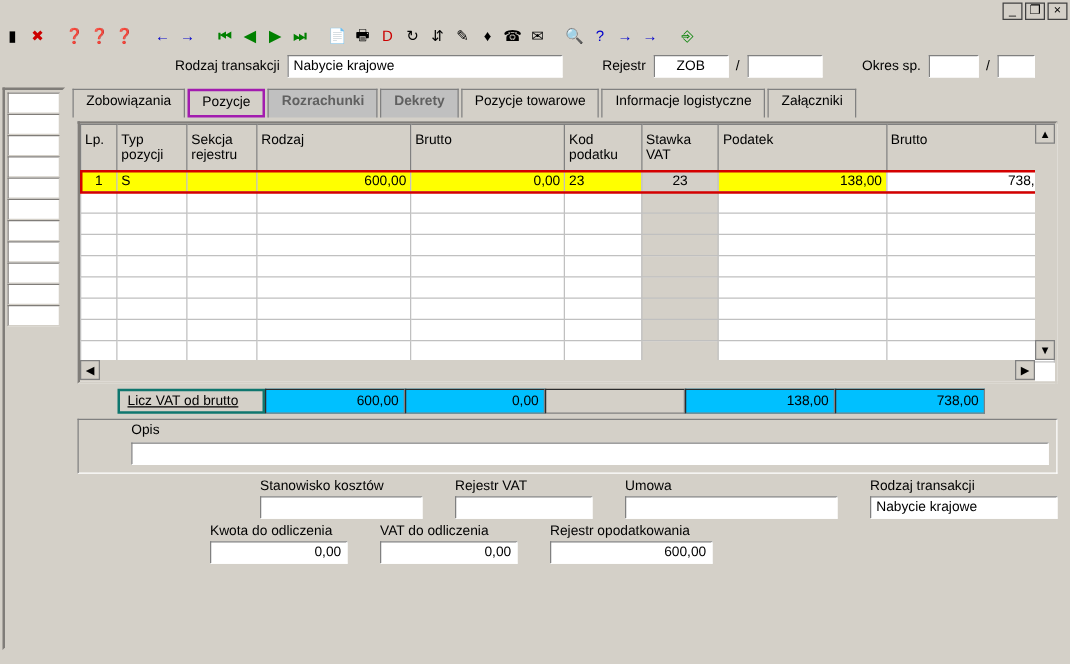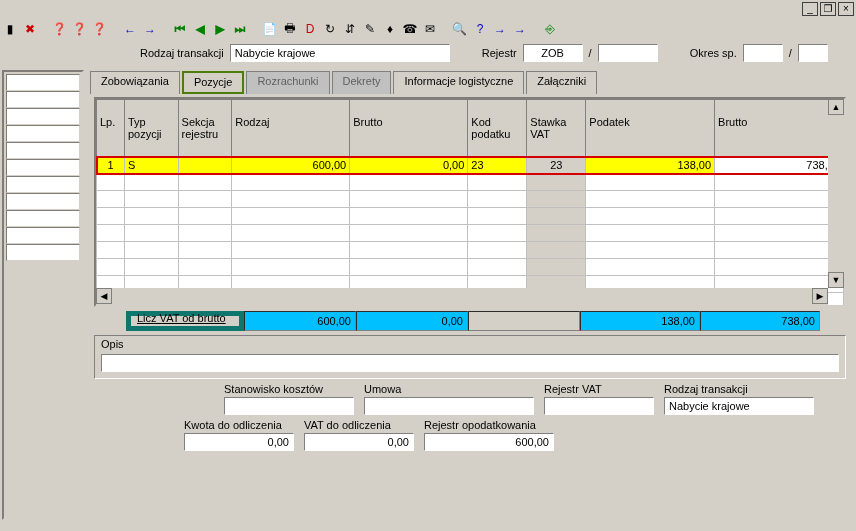--- a/index.html
+++ b/index.html
@@ -101,44 +101,45 @@
   .tab {
     border: 1px solid #808080;
     border-bottom: none;
     background: #d4d0c8;
     padding: 3px 10px 4px;
     font-size: 11px;
     position: relative;
     top: 1px;
   }
   .tab.hi-red {
-    border: 2px solid #4d7c0f;
+    border: 2px solid #a21caf;
   }
   .tab.dim {
     color: #606060;
     background: #c0c0c0;
+    font-weight: bold;
   }
   .grid-wrap {
     border: 2px inset #d4d0c8;
     background: #fff;
     margin: 0 8px;
     height: 210px;
     overflow: hidden;
     position: relative;
   }
   table.grid {
     border-collapse: collapse;
     width: 100%;
     table-layout: fixed;
     font-size: 11px;
   }
   table.grid th {
     background: #d4d0c8;
     border: 1px solid #808080;
-    padding: 16px 3px;
+    padding: 6px 3px;
     font-weight: normal;
     text-align: left;
     height: 28px;
     vertical-align: top;
     line-height: 12px;
   }
   table.grid td {
     border: 1px solid #c0c0c0;
     height: 17px;
     padding: 1px 3px;
@@ -151,48 +152,49 @@
   .row-outline {
     outline: 2px solid #d40000;
     outline-offset: -1px;
   }
   .totals-row {
     display: flex;
     margin: 0 8px 0 40px;
     height: 20px;
   }
   .totals-row .lab {
-    border: 5px solid #0f766e;
+    border: 2px solid #0f766e;
     background: #d4d0c8;
     padding: 2px 6px;
     display:flex;
     align-items:flex-end;
   }
   .totals-row .val {
     background: #00c0ff;
     border: 1px inset #808080;
     text-align: right;
     padding: 2px 4px;
     display:flex;
     align-items:center;
     justify-content:flex-end;
   }
   .group {
     border: 1px solid #808080;
     border-right-color:#fff;
     border-bottom-color:#fff;
     margin: 0 8px;
+    padding-left: 36px;
   }
   .group-title {
     font-size: 11px;
     padding: 2px 6px;
   }
   .group-body { padding: 2px 6px 6px; }
   .lbl { font-size: 11px; }
-  .hstack { display:flex; align-items:flex-end; gap:10px; }
+  .hstack { display:flex; align-items:flex-end; gap:26px; }
   .vstack { display:flex; flex-direction:column; gap:2px; }
   .checkbox {
     width:12px;height:12px;border:1px solid #404040;background:#fff;display:inline-block;
   }
   .scrollbars {
     position:absolute;
     right:0;top:0;bottom:17px;width:16px;
     background:#d4d0c8;
     display:flex;flex-direction:column;justify-content:space-between;
   }
@@ -279,20 +281,21 @@
     <div class="lrow"></div>
   </div>
 
   <div class="content">
 
     <div class="tab-strip">
       <div class="tab">Zobowiązania</div>
       <div class="tab hi-red">Pozycje</div>
       <div class="tab dim">Rozrachunki</div>
       <div class="tab dim">Dekrety</div>
+      <div class="tab">Pozycje towarowe</div>
       <div class="tab">Informacje logistyczne</div>
       <div class="tab">Załączniki</div>
     </div>
 
     <div class="grid-wrap">
       <table class="grid">
         <colgroup>
           <col style="width:26px">
             <col style="width:50px">
             <col style="width:50px">
@@ -445,27 +448,27 @@
         <div class="field-sunken" style="width:100%;height:18px"></div>
       </div>
     </div>
 
     <div class="hstack" style="margin:0 8px">
       <div class="vstack" style="width:120px"></div>
       <div class="vstack" style="width:130px">
         <span class="lbl">Stanowisko kosztów</span>
         <div class="field-sunken" style="width:130px"></div>
       </div>
+      <div class="vstack" style="width:110px">
+        <span class="lbl">Rejestr VAT</span>
+        <div class="field-sunken" style="width:110px"></div>
+      </div>
       <div class="vstack" style="width:170px">
         <span class="lbl">Umowa</span>
         <div class="field-sunken" style="width:170px"></div>
-      </div>
-      <div class="vstack" style="width:110px">
-        <span class="lbl">Rejestr VAT</span>
-        <div class="field-sunken" style="width:110px"></div>
       </div>
       <div class="vstack" style="width:150px">
         <span class="lbl">Rodzaj transakcji</span>
         <div class="field-sunken" style="width:150px">Nabycie krajowe</div>
       </div>
     </div>
 
 
     <div class="hstack" style="margin:0 8px">
       <div style="width:80px"></div>

